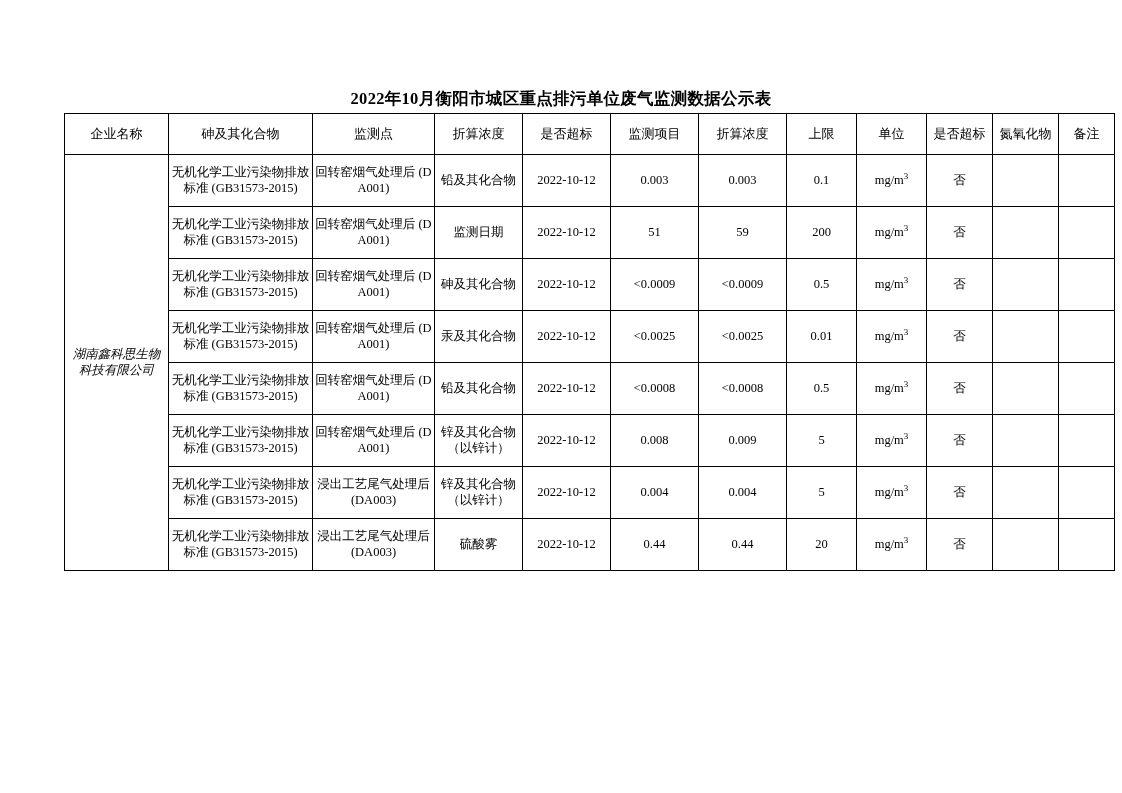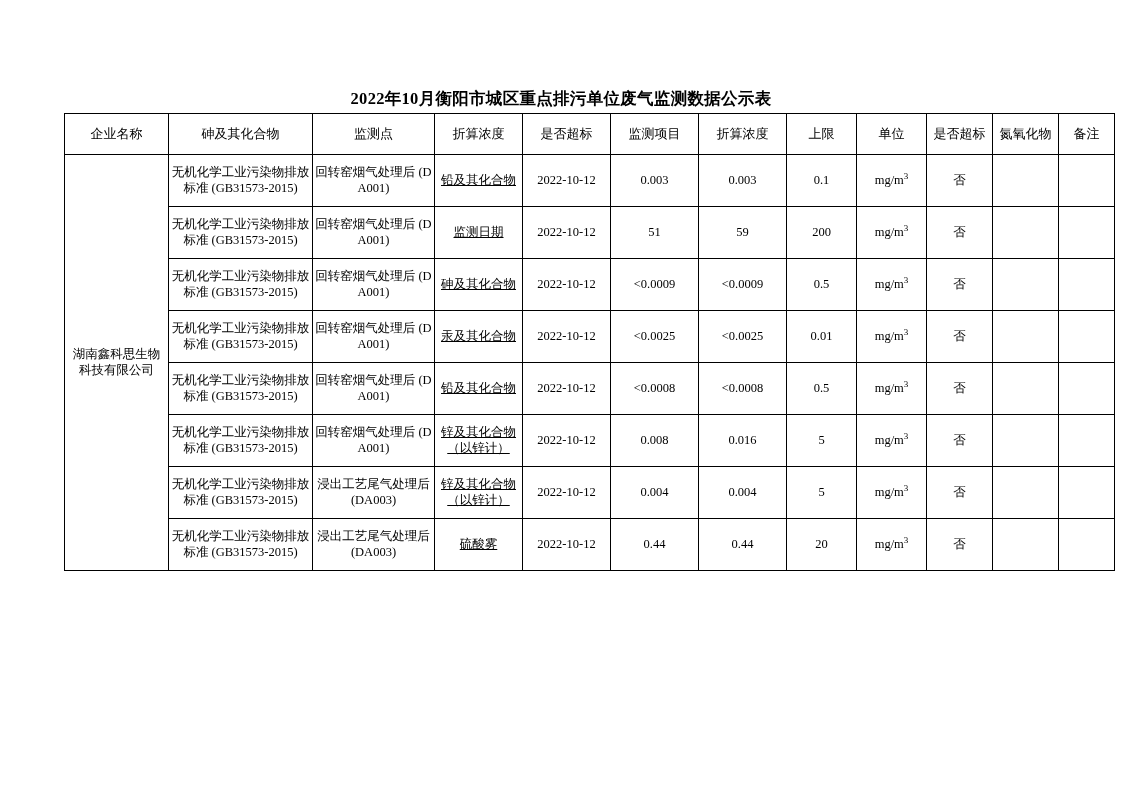--- a/index.html
+++ b/index.html
@@ -55,35 +55,35 @@
     height: 36px;
     font-weight: normal;
     font-size: 13px;
   }
   table.data tbody td {
     height: 47px;
   }
   td.company {
     font-size: 13px;
     line-height: 1.45;
+    font-style: italic;
   }
   td.standard {
     font-size: 12.5px;
     line-height: 1.25;
     padding: 0 4px;
   }
   td.point {
     font-size: 12.5px;
     line-height: 1.3;
     margin-left: 30px;
   }
   td.item {
     font-size: 12.5px;
     line-height: 1.3;
-    text-decoration: underline;
   }
   .unit sup {
     font-size: 9px;
     vertical-align: super;
     line-height: 0;
   }
   
   col.c0 { width: 104px; }
   col.c1 { width: 144px; }
   col.c2 { width: 122px; }
@@ -207,21 +207,21 @@
         <td></td>
         <td></td>
       </tr>
 
       <tr>
         <td class="standard">无机化学工业污染物排放标准 (GB31573-2015)</td>
         <td class="point">回转窑烟气处理后 (DA001)</td>
         <td class="item">锌及其化合物（以锌计）</td>
         <td>2022-10-12</td>
         <td>0.008</td>
-        <td>0.016</td>
+        <td>0.009</td>
         <td>5</td>
         <td class="unit"><span>mg/m</span><sup>3</sup></td>
         <td>否</td>
         <td></td>
         <td></td>
       </tr>
 
       <tr>
         <td class="standard">无机化学工业污染物排放标准 (GB31573-2015)</td>
         <td class="point">浸出工艺尾气处理后 (DA003)</td>

